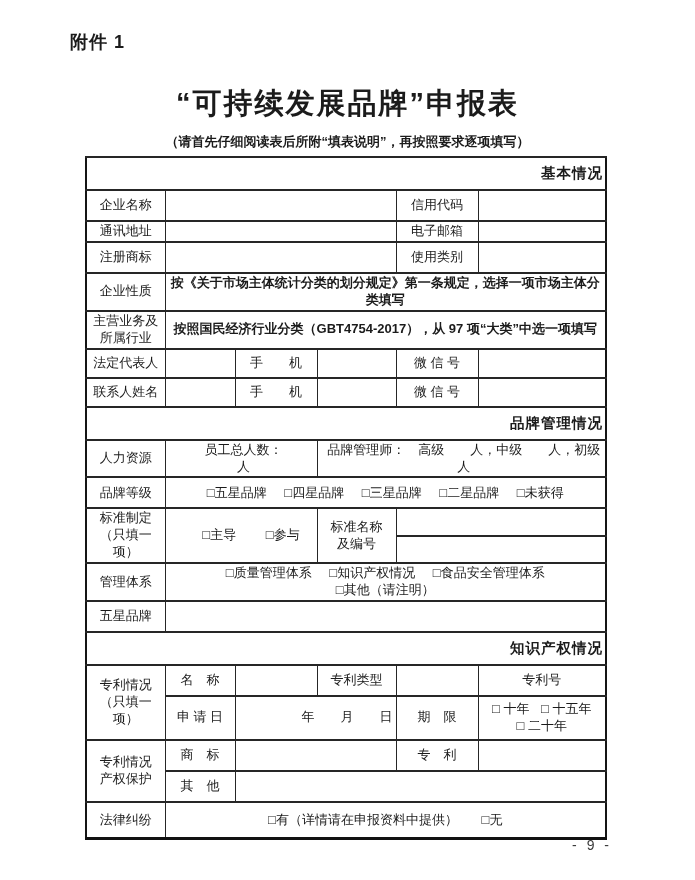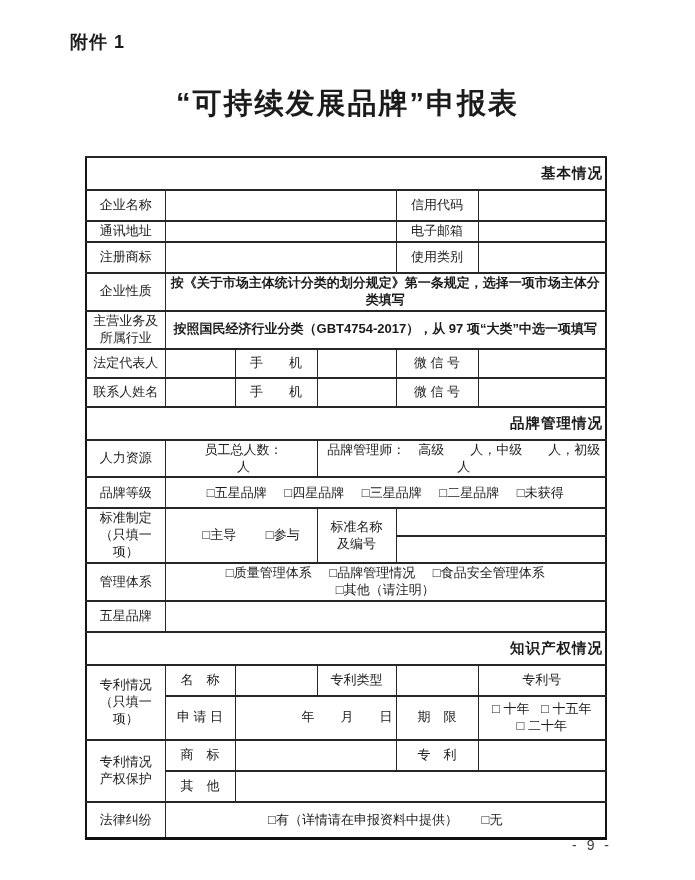--- a/index.html
+++ b/index.html
@@ -36,20 +36,21 @@
   .opt-wide{margin:0 10px;white-space:nowrap;}
   .two-line span{display:block;}
 </style>
 </head>
 <body>
 
 <div class="sheet">
 
   <div class="attachment">附件 1</div>
   <div class="title">“可持续发展品牌”申报表</div>
+  <div class="subtitle">（请首先仔细阅读表后所附“填表说明”，再按照要求逐项填写）</div>
 
   <table class="form">
     <colgroup>
       <col style="width:79px">
         <col style="width:70px">
         <col style="width:82px">
       <col style="width:79px">
         <col style="width:82px">
         <col style="width:128px">
     </colgroup>
@@ -137,21 +138,21 @@
         </td>
         <td colspan="2"></td>
       </tr>
       <tr style="height:26px">
         <td colspan="2"></td>
       </tr>
       <tr style="height:31px">
         <td>管理体系</td>
         <td colspan="5">
           <span class="opt">□质量管理体系</span>
-          <span class="opt">□品牌管理情况</span>
+          <span class="opt">□知识产权情况</span>
           <span class="opt">□食品安全管理体系</span>
           <span class="opt">□其他（请注明）</span>
         </td>
       </tr>
       <tr style="height:31px">
         <td>五星品牌</td>
         <td colspan="5"></td>
       </tr>
 
       <tr style="height:33px">

